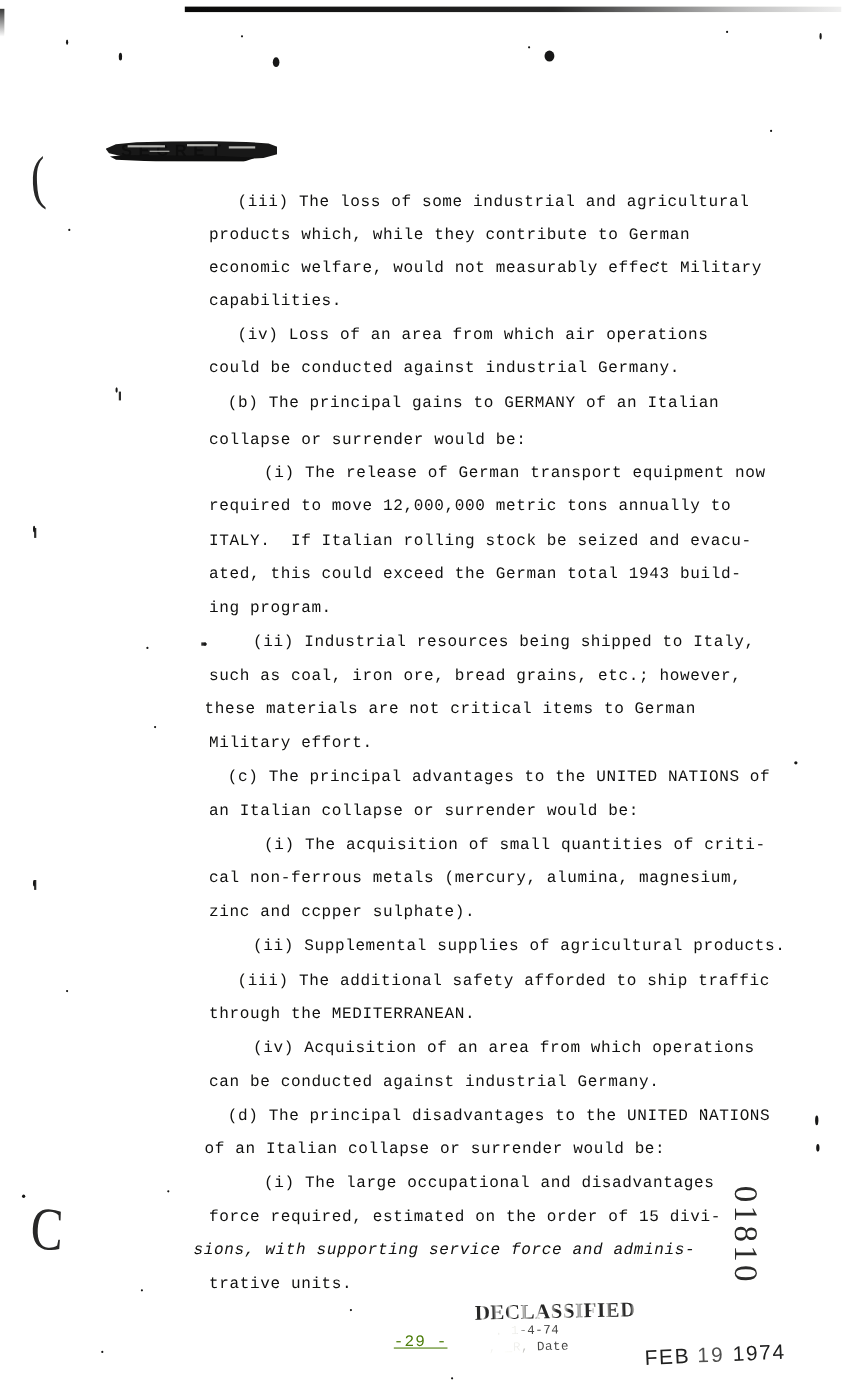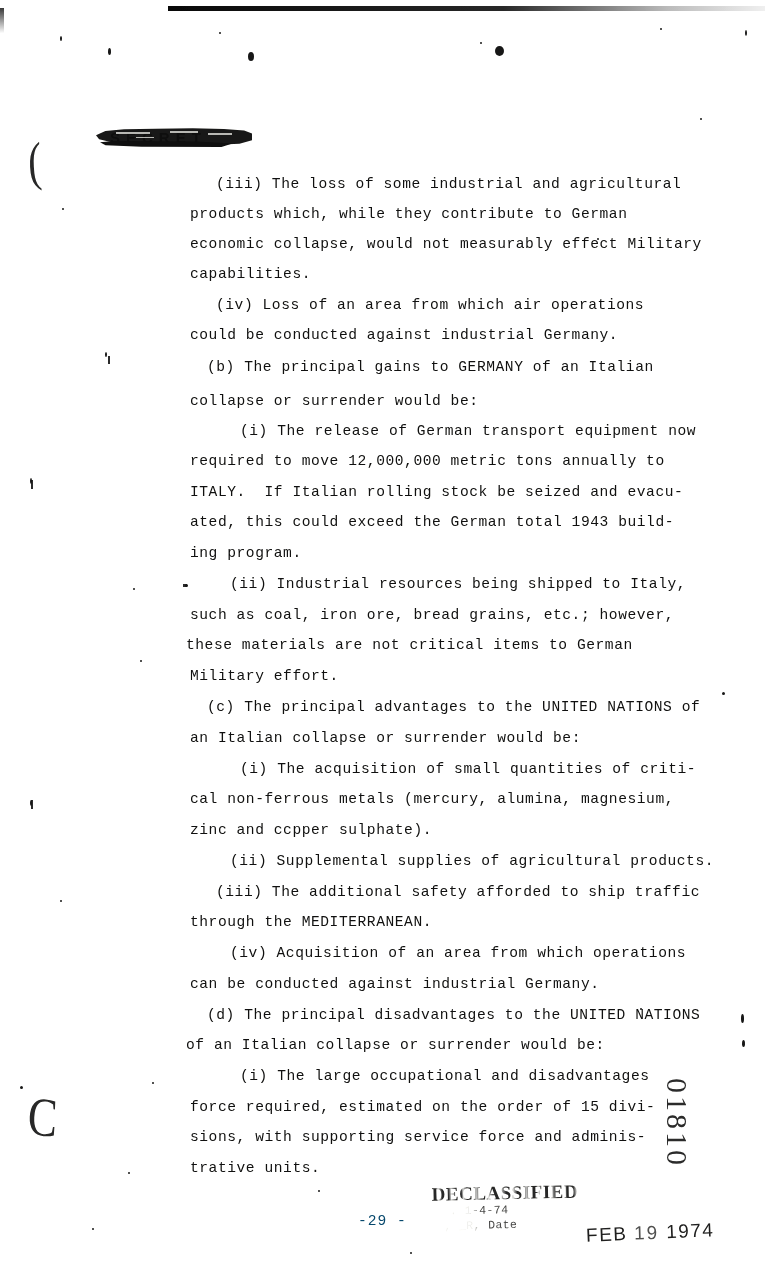--- a/index.html
+++ b/index.html
@@ -109,21 +109,22 @@
     text-decoration-thickness: 1px;
   }
 
   
   .page-no {
     position: absolute;
     left: 358px;
     top: 1213px;
     font-size: 14.6px;
     letter-spacing: 1px;
-    color: #0c4a6e;
+    color: #4d7c0f;
+    text-decoration: underline;
   }
 
   
   .declass {
     position: absolute;
     left: 432px;
     top: 1182px;
     width: 160px;
     height: 56px;
     transform: rotate(-1.2deg);
@@ -229,21 +230,21 @@
     <div class="ink-under"></div>
     <div class="scratch" style="left:20px;  top:6px;  width:34px;"></div>
     <div class="scratch" style="left:74px;  top:5px;  width:28px;"></div>
     <div class="scratch" style="left:112px; top:7px;  width:24px;"></div>
     <div class="scratch" style="left:40px;  top:11px; width:18px; height:1px;"></div>
   </div>
 
   <div class="body" id="body-text">
       <div class="ln" style="left: 216px; top: 176px;">(iii) The loss of some industrial and agricultural</div>
       <div class="ln" style="left: 190px; top: 206px;">products which, while they contribute to German</div>
-      <div class="ln" style="left: 190px; top: 236px;">economic collapse, would not measurably effect Military</div>
+      <div class="ln" style="left: 190px; top: 236px;">economic welfare, would not measurably effect Military</div>
       <div class="ln" style="left: 190px; top: 266px;">capabilities.</div>
       <div class="ln" style="left: 216px; top: 297px;">(iv) Loss of an area from which air operations</div>
       <div class="ln" style="left: 190px; top: 327px;">could be conducted against industrial Germany.</div>
       <div class="ln" style="left: 207px; top: 359px;"><span>(b) </span><span class="u">The principal gains to GERMANY of an Italian</span></div>
       <div class="ln" style="left: 190px; top: 393px;"><span class="u">collapse or surrender</span><span> would be:</span></div>
       <div class="ln" style="left: 240px; top: 423px;">(i) The release of German transport equipment now</div>
       <div class="ln" style="left: 190px; top: 453px; text-align: center;">required to move 12,000,000 metric tons annually to</div>
       <div class="ln" style="left: 190px; top: 484px;">ITALY.  If Italian rolling stock be seized and evacu-</div>
       <div class="ln" style="left: 190px; top: 514px;">ated, this could exceed the German total 1943 build-</div>
       <div class="ln" style="left: 190px; top: 545px;">ing program.</div>
@@ -258,21 +259,21 @@
       <div class="ln" style="left: 190px; top: 822px;">zinc and ccpper sulphate).</div>
       <div class="ln" style="left: 230px; top: 853px;">(ii) Supplemental supplies of agricultural products.</div>
       <div class="ln" style="left: 216px; top: 884px;">(iii) The additional safety afforded to ship traffic</div>
       <div class="ln" style="left: 190px; top: 914px;">through the MEDITERRANEAN.</div>
       <div class="ln" style="left: 230px; top: 945px;">(iv) Acquisition of an area from which operations</div>
       <div class="ln" style="left: 190px; top: 976px;">can be conducted against industrial Germany.</div>
       <div class="ln" style="left: 207px; top: 1007px;"><span>(d) </span><span class="u">The principal disadvantages to the UNITED NATIONS</span></div>
       <div class="ln" style="left: 186px; top: 1037px;"><span class="u">of an Italian collapse or surrender</span><span> would be:</span></div>
       <div class="ln" style="left: 240px; top: 1068px;">(i) The large occupational and disadvantages</div>
       <div class="ln" style="left: 190px; top: 1099px;">force required, estimated on the order of 15 divi-</div>
-      <div class="ln" style="left: 190px; top: 1129px;">sions, with supporting service force and adminis-</div>
+      <div class="ln" style="left: 176px; top: 1129px; font-style: italic;">sions, with supporting service force and adminis-</div>
       <div class="ln" style="left: 190px; top: 1160px;">trative units.</div>
     </div>
 
   <div class="page-no">-29 -</div>
 
   <div class="declass">
     <div class="title">DECLASSIFIED</div>
     <div class="l2">. 1-4-74</div>
     <div class="l3">, _R, Date</div>
   </div>

